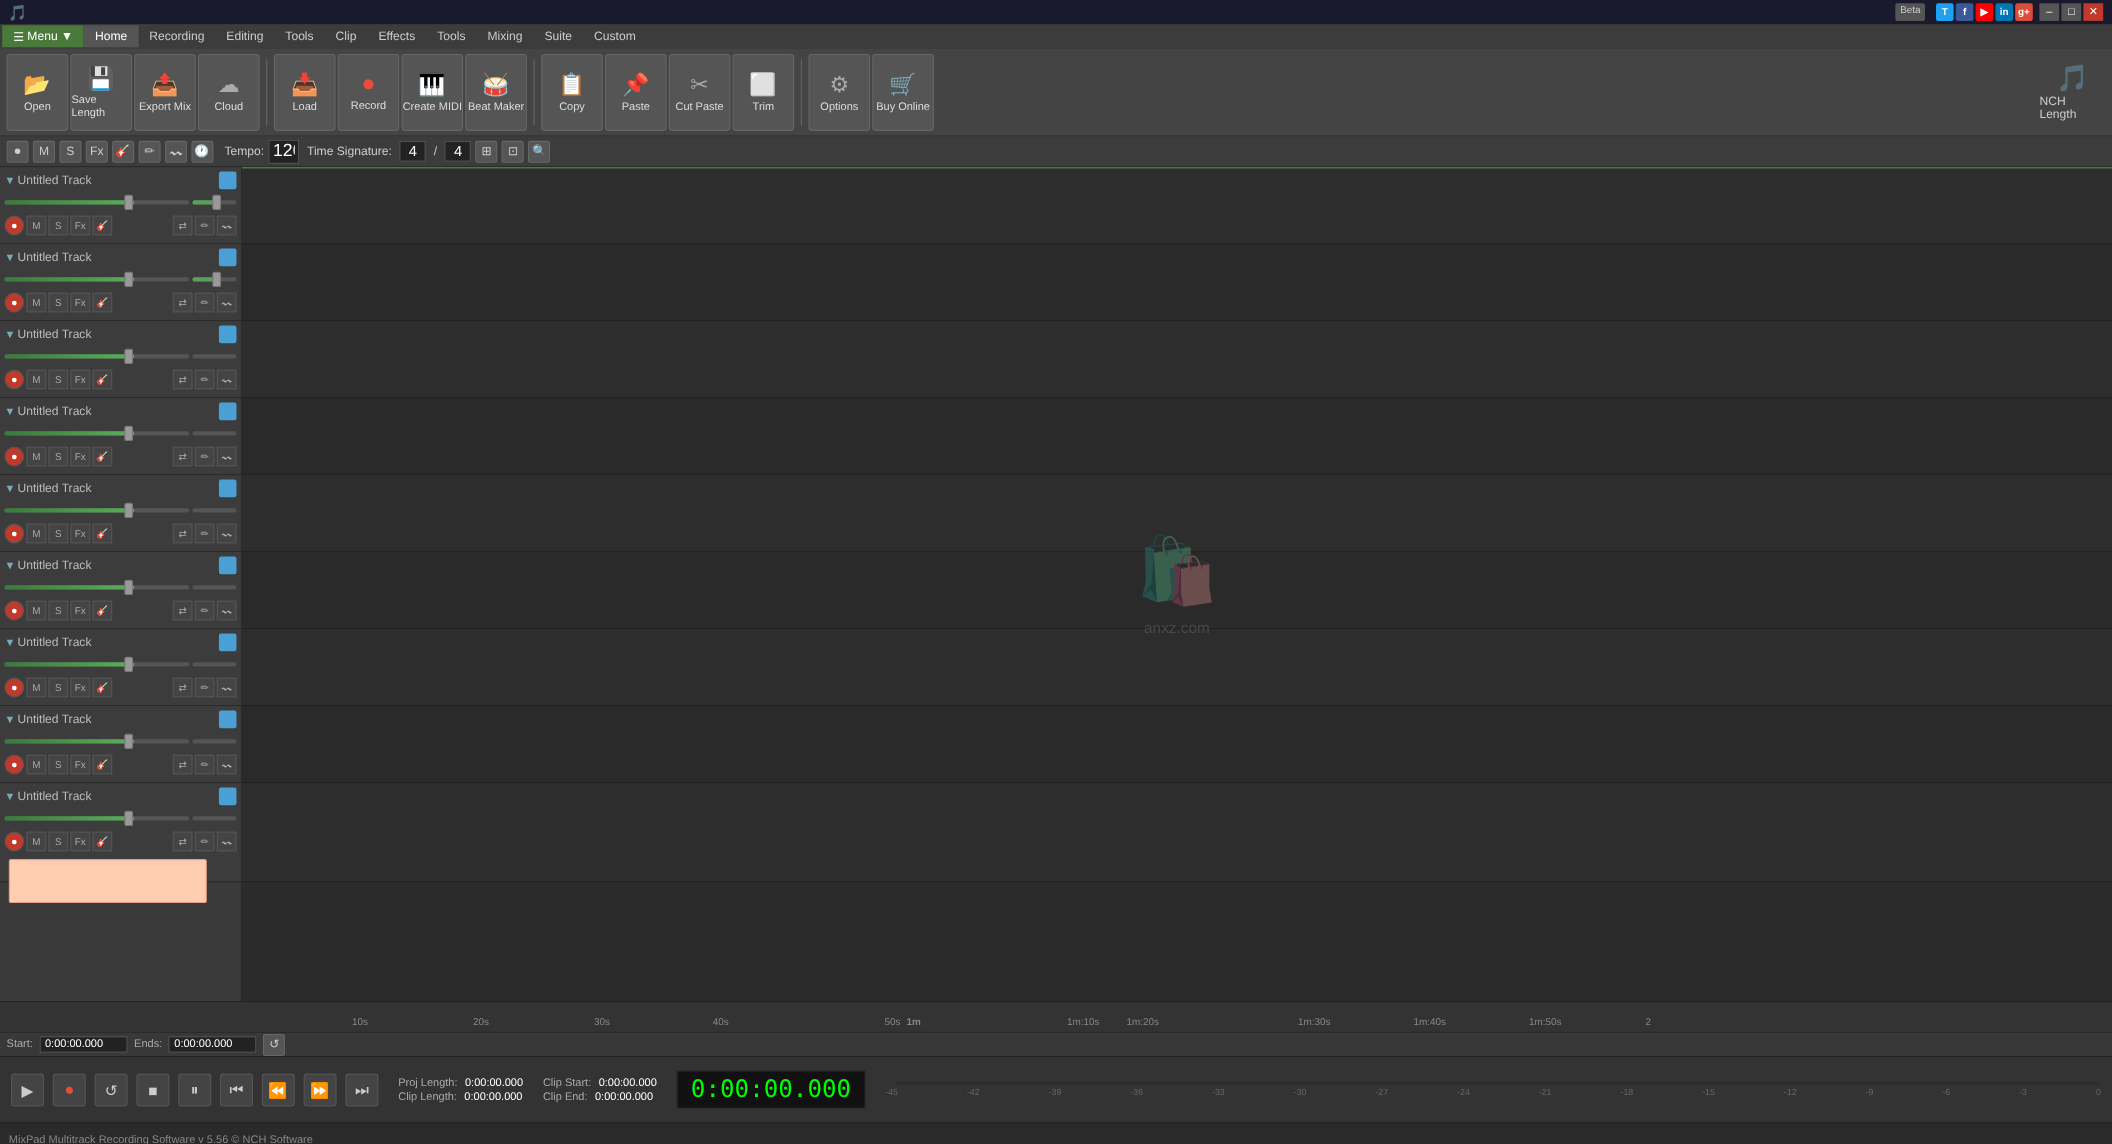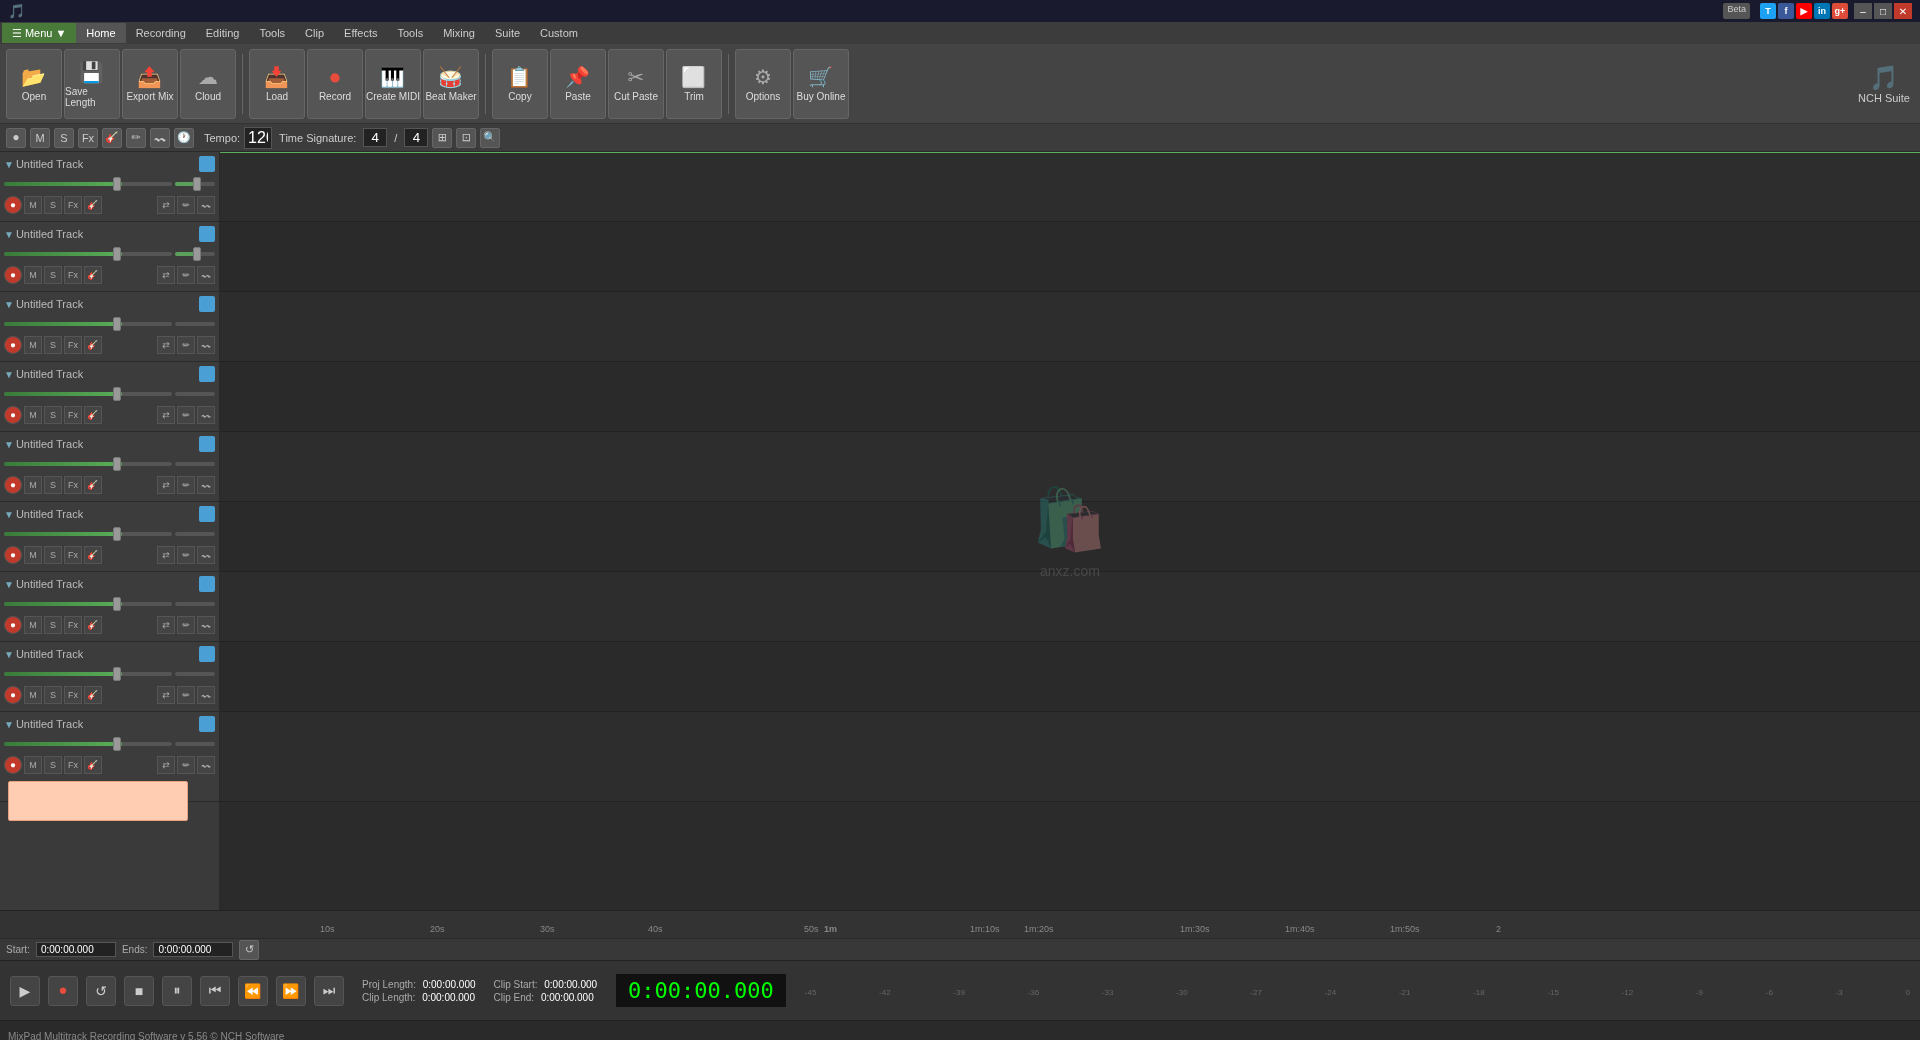--- a/index.html
+++ b/index.html
@@ -501,21 +501,21 @@
   <div class="toolbar-btn">
     <span class="tb-icon">⚙</span>
     <span>Options</span>
   </div>
   <div class="toolbar-btn">
     <span class="tb-icon">🛒</span>
     <span>Buy Online</span>
   </div>
   <div id="nch-suite-btn">
     <span style="font-size:24px;">🎵</span>
-    <span>NCH Suite</span>
+    <span>NCH Length</span>
   </div>
 </div>
 
 <div id="secondary-toolbar">
   <div class="sec-btn">⏺</div>
   <div class="sec-btn">M</div>
   <div class="sec-btn">S</div>
   <div class="sec-btn">Fx</div>
   <div class="sec-btn">🎸</div>
   <div class="sec-btn">✏</div>

